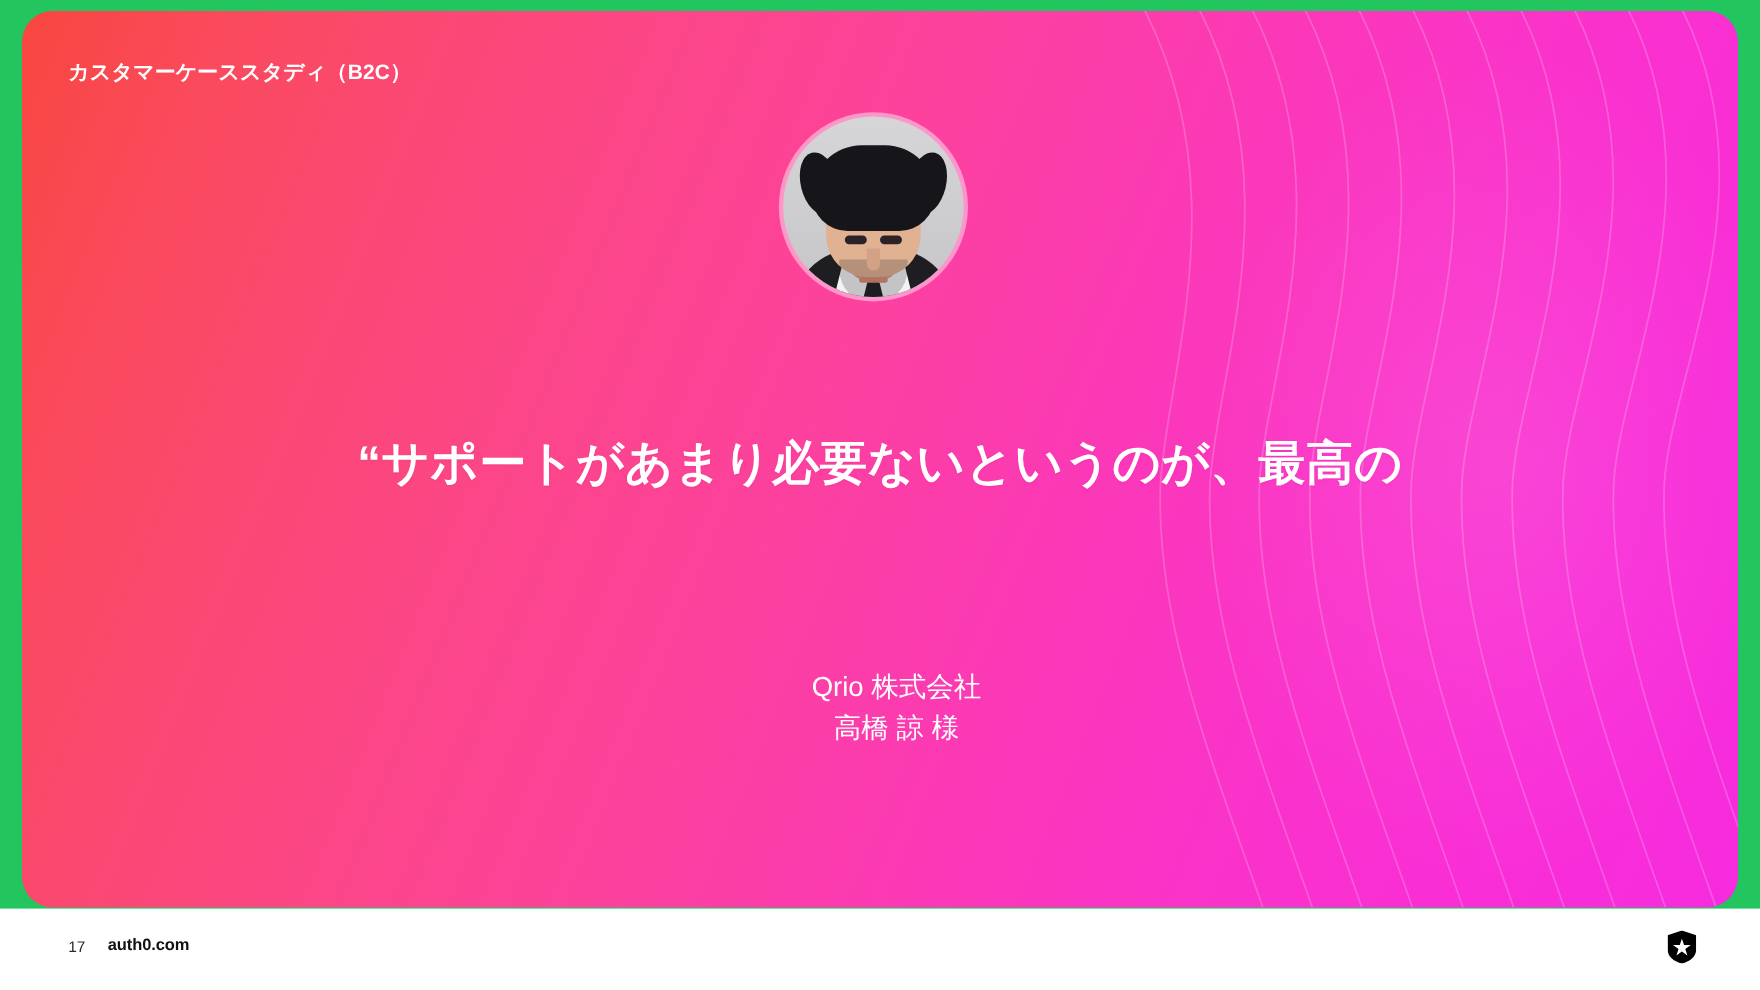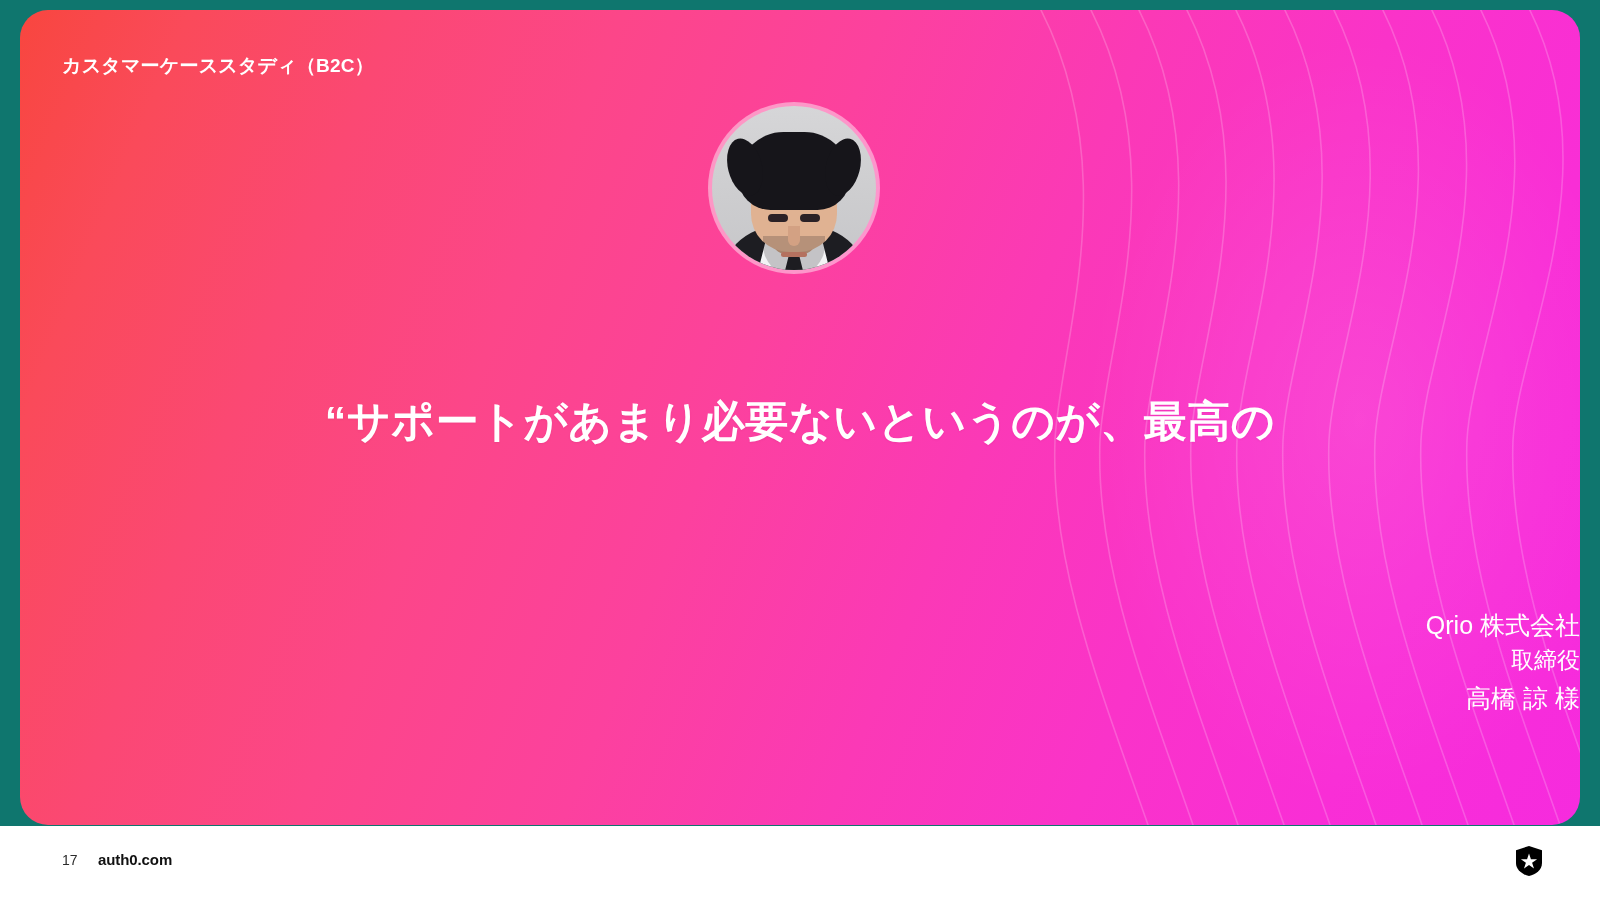--- a/index.html
+++ b/index.html
@@ -10,21 +10,21 @@
     height: 900px;
     background: #ffffff;
     font-family: "Liberation Sans", "DejaVu Sans", sans-serif;
     overflow: hidden;
   }
 
   .slide {
     position: relative;
     width: 1600px;
     height: 900px;
-    background: #0f766e;
+    background: #22c55e;
   }
 
   
   .panel {
     position: absolute;
     left: 20px;
     top: 10px;
     width: 1560px;
     height: 815px;
     border-radius: 28px;
@@ -229,21 +229,21 @@
     text-shadow: 0 1px 2px rgba(180,20,110,0.12);
   }
   .quote .qline { display: block; white-space: nowrap; }
 
   
   .attrib {
     position: absolute;
     left: 0;
     right: 0;
     top: 597px;
-    text-align: right;
+    text-align: center;
     color: #ffffff;
     padding-left: 30px;
   }
   .attrib .a-company {
     font-size: 25px;
     font-weight: 400;
     line-height: 1.45;
   }
   .attrib .a-role {
     font-size: 23px;
@@ -339,21 +339,20 @@
         <div class="av-hair"></div>
       </div>
     </div>
 
     <div class="quote">
       <span class="qline">“サポートがあまり必要ないというのが、最高の</span>
     </div>
 
     <div class="attrib">
       <div class="a-company">Qrio 株式会社</div>
-      <div class="a-role">取締役</div>
       <div class="a-person">高橋 諒 様</div>
     </div>
   </div>
 
   <div class="footer">
     <div class="footer-page">17</div>
     <div class="footer-brand">auth0.com</div>
     <div class="footer-logo">
       <svg viewBox="0 0 26 30" aria-hidden="true">
         <path d="M13 0 L26 4.2 L26 17 C26 24 20 28.2 13 30 C6 28.2 0 24 0 17 L0 4.2 Z" fill="#000000"></path>

